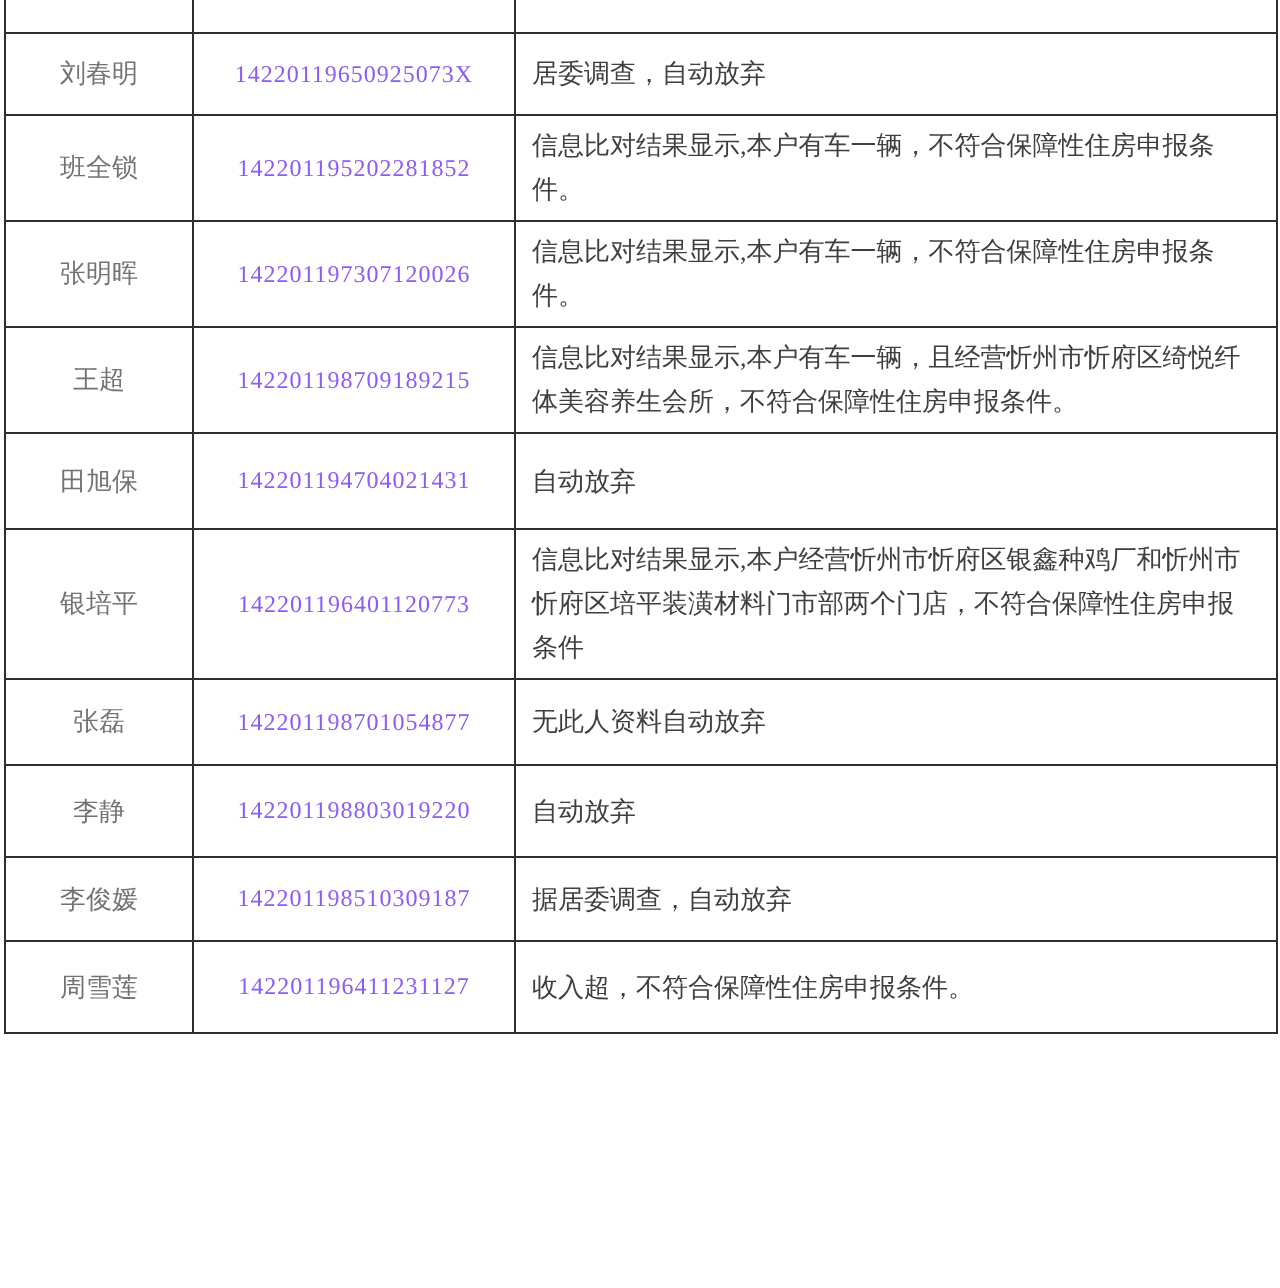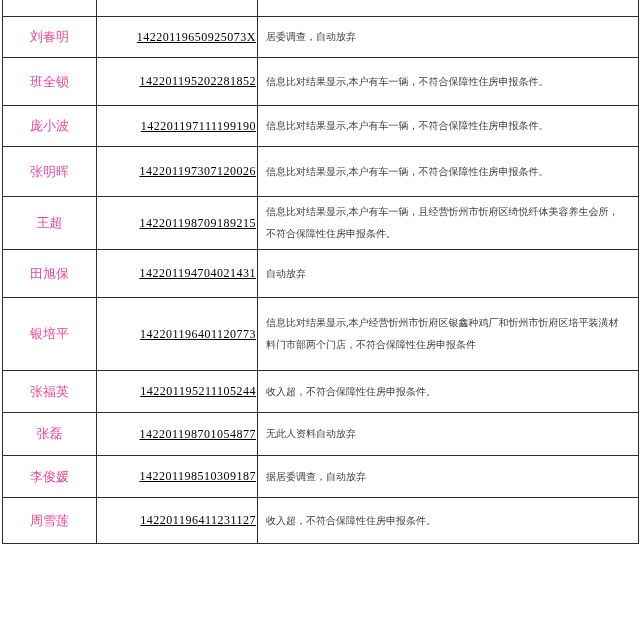--- a/index.html
+++ b/index.html
@@ -28,34 +28,33 @@
   table.review-table td {
     border: 1px solid #2e2e2e;
     vertical-align: middle;
     overflow: hidden;
   }
   col.c-name   { width: 94px;  }
   col.c-id     { width: 161px; }
   col.c-reason { width: 381px; }
   td.name-cell {
     text-align: center;
-    color: #ec4899;
+    color: #737373;
     font-size: 13px;
   }
   td.id-cell {
-    text-align: right;
-    color: #000000;
+    text-align: center;
+    color: #8b5cf6;
     font-size: 12px;
     letter-spacing: 0.5px;
-    text-decoration: underline;
   }
   td.reason-cell {
     text-align: left;
     color: #3f3f3f;
-    font-size: 10px;
+    font-size: 13px;
     padding: 4px 10px 4px 8px;
     line-height: 22px;
   }
   tr.partial-row td { height: 29px; }
 </style>
 </head>
 <body>
 
 <div class="table-wrap">
   <table class="review-table">
@@ -76,25 +75,20 @@
         <td class="id-cell">14220119650925073X</td>
         <td class="reason-cell">居委调查，自动放弃</td>
       </tr>
 
       <tr style="height:48px">
         <td class="name-cell">班全锁</td>
         <td class="id-cell">142201195202281852</td>
         <td class="reason-cell">信息比对结果显示,本户有车一辆，不符合保障性住房申报条件。</td>
       </tr>
 
-      <tr style="height:41px">
-        <td class="name-cell">庞小波</td>
-        <td class="id-cell">142201197111199190</td>
-        <td class="reason-cell">信息比对结果显示,本户有车一辆，不符合保障性住房申报条件。</td>
-      </tr>
 
       <tr style="height:50px">
         <td class="name-cell">张明晖</td>
         <td class="id-cell">142201197307120026</td>
         <td class="reason-cell">信息比对结果显示,本户有车一辆，不符合保障性住房申报条件。</td>
       </tr>
 
       <tr style="height:47px">
         <td class="name-cell">王超</td>
         <td class="id-cell">142201198709189215</td>
@@ -107,32 +101,32 @@
         <td class="reason-cell">自动放弃</td>
       </tr>
 
 
       <tr style="height:73px">
         <td class="name-cell">银培平</td>
         <td class="id-cell">142201196401120773</td>
         <td class="reason-cell">信息比对结果显示,本户经营忻州市忻府区银鑫种鸡厂和忻州市忻府区培平装潢材料门市部两个门店，不符合保障性住房申报条件</td>
       </tr>
 
-      <tr style="height:42px">
-        <td class="name-cell">张福英</td>
-        <td class="id-cell">142201195211105244</td>
-        <td class="reason-cell">收入超，不符合保障性住房申报条件。</td>
-      </tr>
 
       <tr style="height:43px">
         <td class="name-cell">张磊</td>
         <td class="id-cell">142201198701054877</td>
         <td class="reason-cell">无此人资料自动放弃</td>
       </tr>
 
+      <tr style="height:46px">
+        <td class="name-cell">李静</td>
+        <td class="id-cell">142201198803019220</td>
+        <td class="reason-cell">自动放弃</td>
+      </tr>
 
       <tr style="height:42px">
         <td class="name-cell">李俊媛</td>
         <td class="id-cell">142201198510309187</td>
         <td class="reason-cell">据居委调查，自动放弃</td>
       </tr>
 
       <tr style="height:46px">
         <td class="name-cell">周雪莲</td>
         <td class="id-cell">142201196411231127</td>

